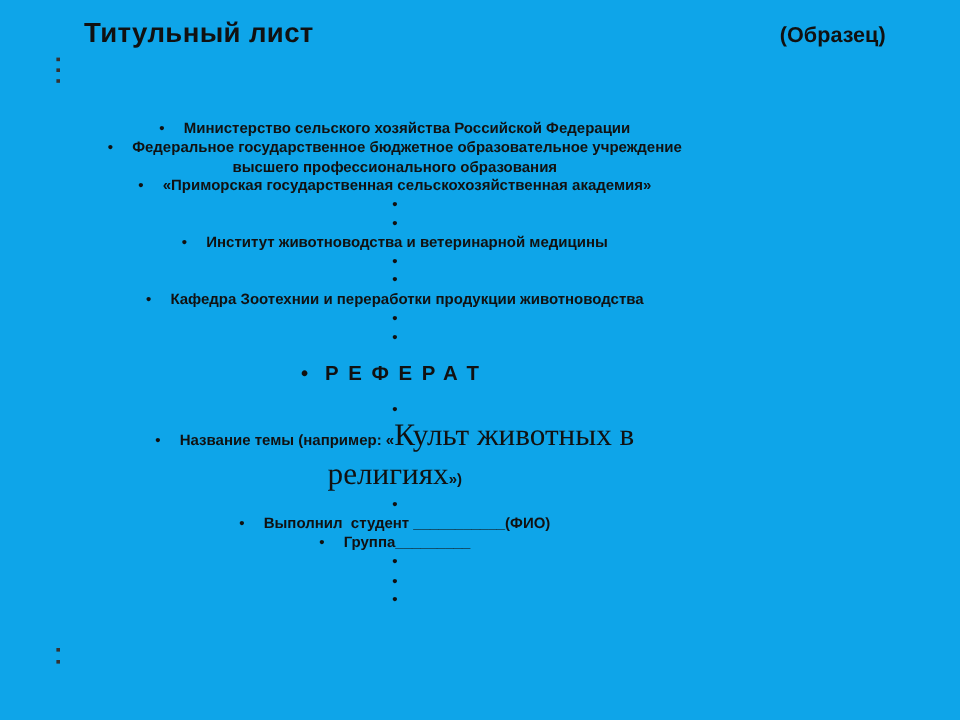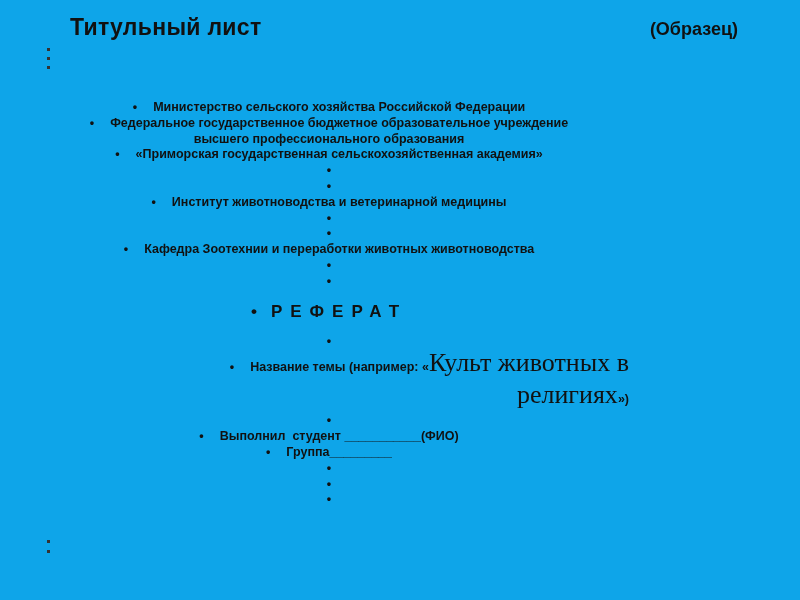--- a/index.html
+++ b/index.html
@@ -59,21 +59,21 @@
     margin-right: 16px;
   }
   .line.bullet-empty .bullet { margin-right: 0; }
   .line .txt { white-space: pre-wrap; }
   .line.heading {
     font-size: 17px;
     line-height: 44px;
   }
   .line.heading .bullet { margin-right: 14px; }
   .line.heading .txt { letter-spacing: 8px; }
-  .line.topic { line-height: 28px; text-align: right; }
+  .line.topic { line-height: 28px; }
   .line.topic .topic-prefix,
   .line.topic .topic-suffix {
     font-size: 12.5px;
     font-weight: bold;
   }
   .line.topic .topic-title {
     font-family: "Liberation Serif", serif;
     font-weight: normal;
     font-size: 26px;
     white-space: pre-wrap;
@@ -103,21 +103,21 @@
   <div class="content">
       <div class="line bullet-text"><span class="bullet">•</span><span class="txt">Министерство сельского хозяйства Российской Федерации</span></div>
       <div class="line bullet-text"><span class="bullet">•</span><span class="txt">Федеральное государственное бюджетное образовательное учреждение
 высшего профессионального образования</span></div>
       <div class="line bullet-text"><span class="bullet">•</span><span class="txt">«Приморская государственная сельскохозяйственная академия»</span></div>
       <div class="line bullet-empty"><span class="bullet">•</span></div>
       <div class="line bullet-empty"><span class="bullet">•</span></div>
       <div class="line bullet-text"><span class="bullet">•</span><span class="txt">Институт животноводства и ветеринарной медицины</span></div>
       <div class="line bullet-empty"><span class="bullet">•</span></div>
       <div class="line bullet-empty"><span class="bullet">•</span></div>
-      <div class="line bullet-text"><span class="bullet">•</span><span class="txt">Кафедра Зоотехнии и переработки животных животноводства</span></div>
+      <div class="line bullet-text"><span class="bullet">•</span><span class="txt">Кафедра Зоотехнии и переработки продукции животноводства</span></div>
       <div class="line bullet-empty"><span class="bullet">•</span></div>
       <div class="line bullet-empty"><span class="bullet">•</span></div>
       <div class="line heading"><span class="bullet">•</span><span class="txt">РЕФЕРАТ</span></div>
       <div class="line bullet-empty"><span class="bullet">•</span></div>
       <div class="line topic"><span class="bullet">•</span><span class="topic-prefix">Название темы (например: «</span><span class="topic-title">Культ животных в
 религиях</span><span class="topic-suffix">»)</span></div>
       <div class="line bullet-empty"><span class="bullet">•</span></div>
       <div class="line bullet-text"><span class="bullet">•</span><span class="txt">Выполнил  студент ___________(ФИО)</span></div>
       <div class="line bullet-text"><span class="bullet">•</span><span class="txt">Группа_________</span></div>
       <div class="line bullet-empty"><span class="bullet">•</span></div>

